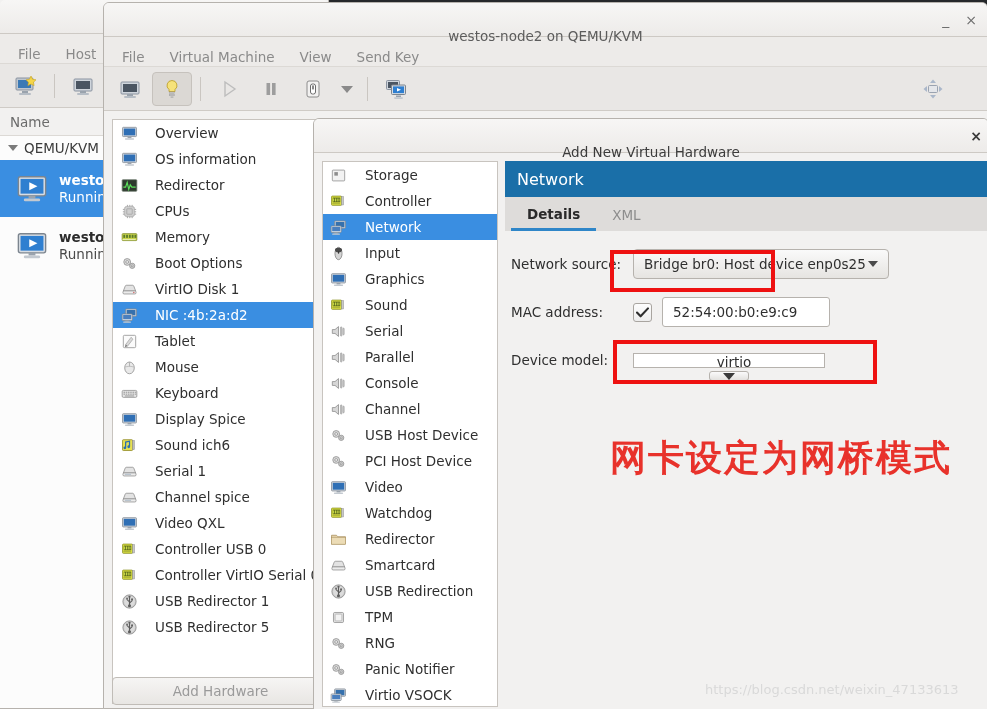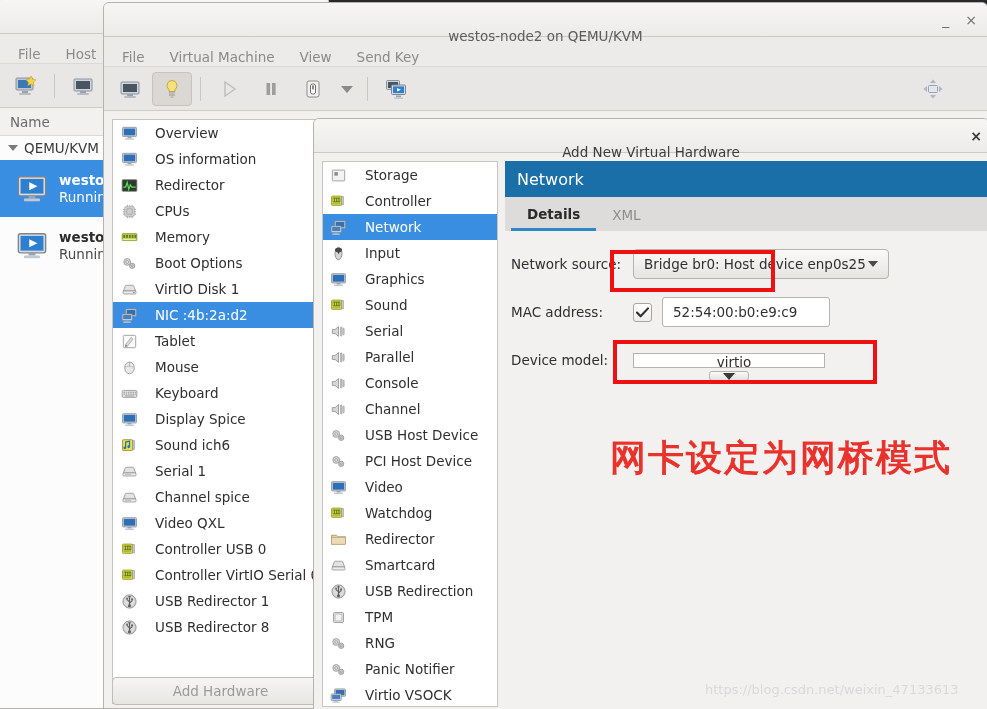--- a/index.html
+++ b/index.html
@@ -474,21 +474,21 @@
                 <circle cx="11" cy="11" r="8.6" fill="#c9c9c9" stroke="#8a8a8a"></circle>
                 <circle cx="11" cy="11" r="7" fill="#dcdcdc"></circle>
                 <path d="M11 16.5 L11 5.5" stroke="#5d5d5d" stroke-width="1.5"></path>
                 <circle cx="11" cy="5" r="1.5" fill="#5d5d5d"></circle>
                 <path d="M11 11.6 L7.8 8.6 L7.8 7.2" stroke="#5d5d5d" stroke-width="1.3" fill="none"></path>
                 <rect x="6.9" y="6" width="1.9" height="1.9" fill="#5d5d5d"></rect>
                 <path d="M11 13 L14.3 10 L14.3 8.6" stroke="#5d5d5d" stroke-width="1.3" fill="none"></path>
                 <circle cx="14.3" cy="8" r="1.3" fill="#5d5d5d"></circle>
                 <circle cx="11" cy="16.6" r="2" fill="#5d5d5d"></circle>
               </svg></span>
-            <span>USB Redirector 8</span>
+            <span>USB Redirector 5</span>
           </div>
         </div>
     </div>
     <div class="addhw-wrap" style="left:8px;">
       <div class="addhw-btn">Add Hardware</div>
     </div>
   </div>
 
   <div class="win" id="addhw">
     <div class="titlebar">

